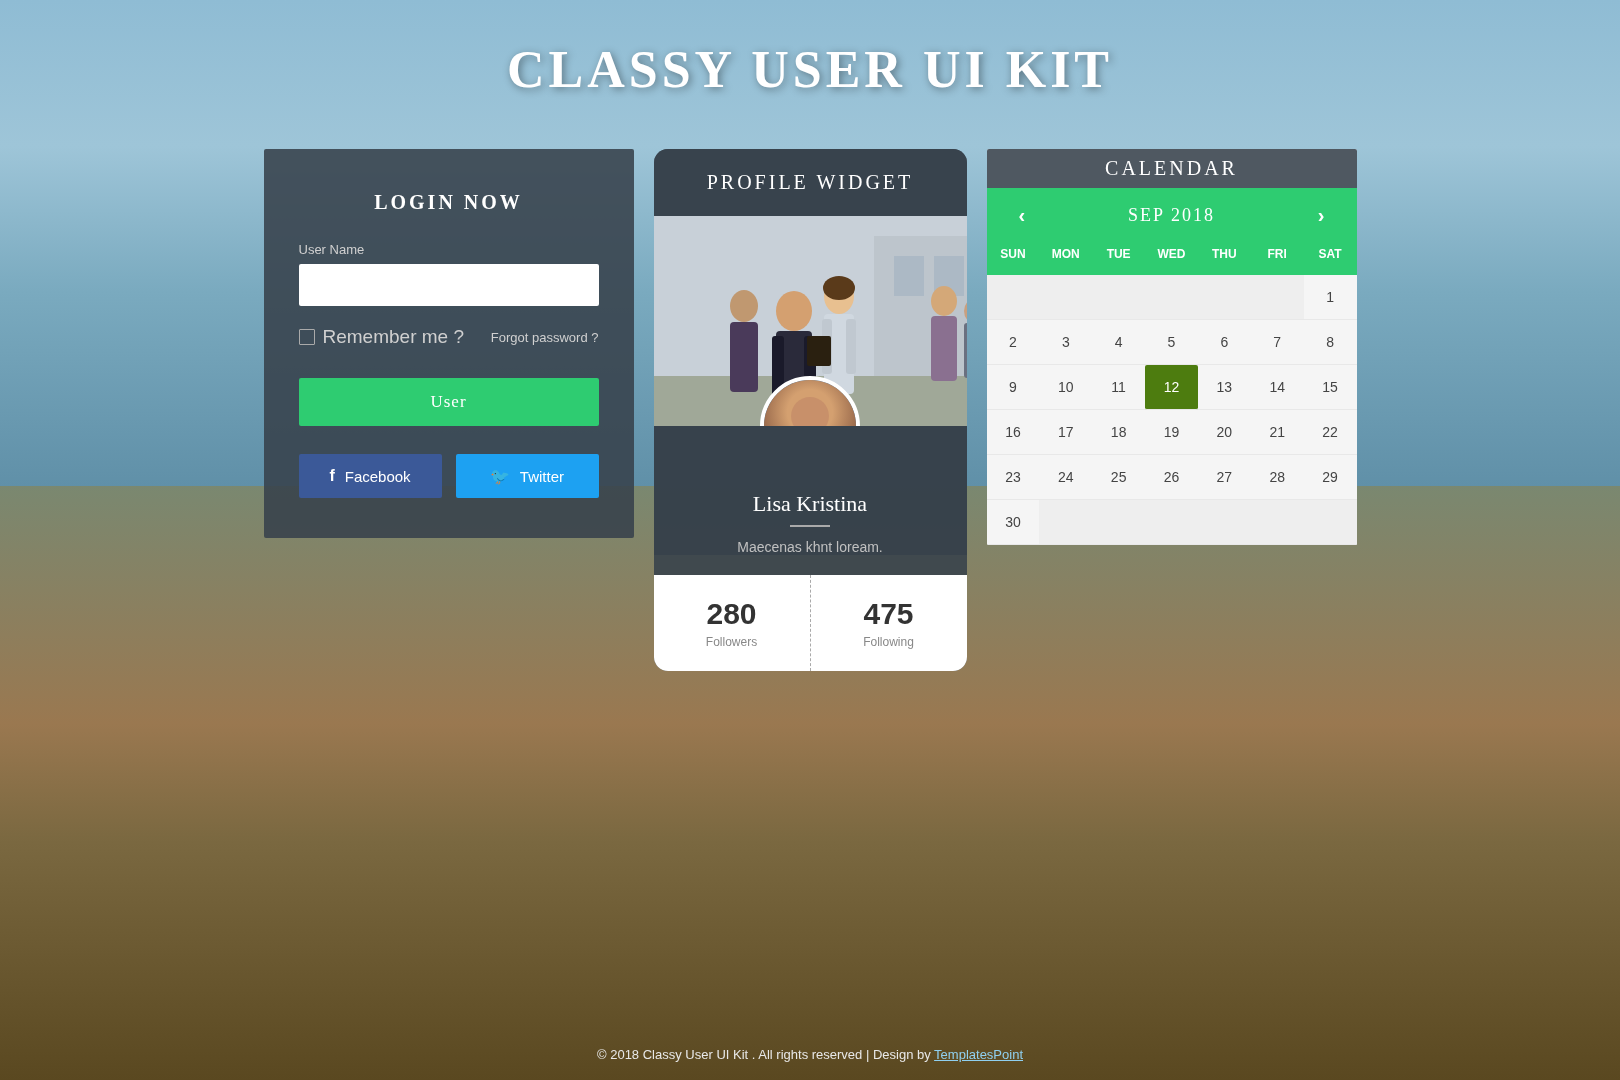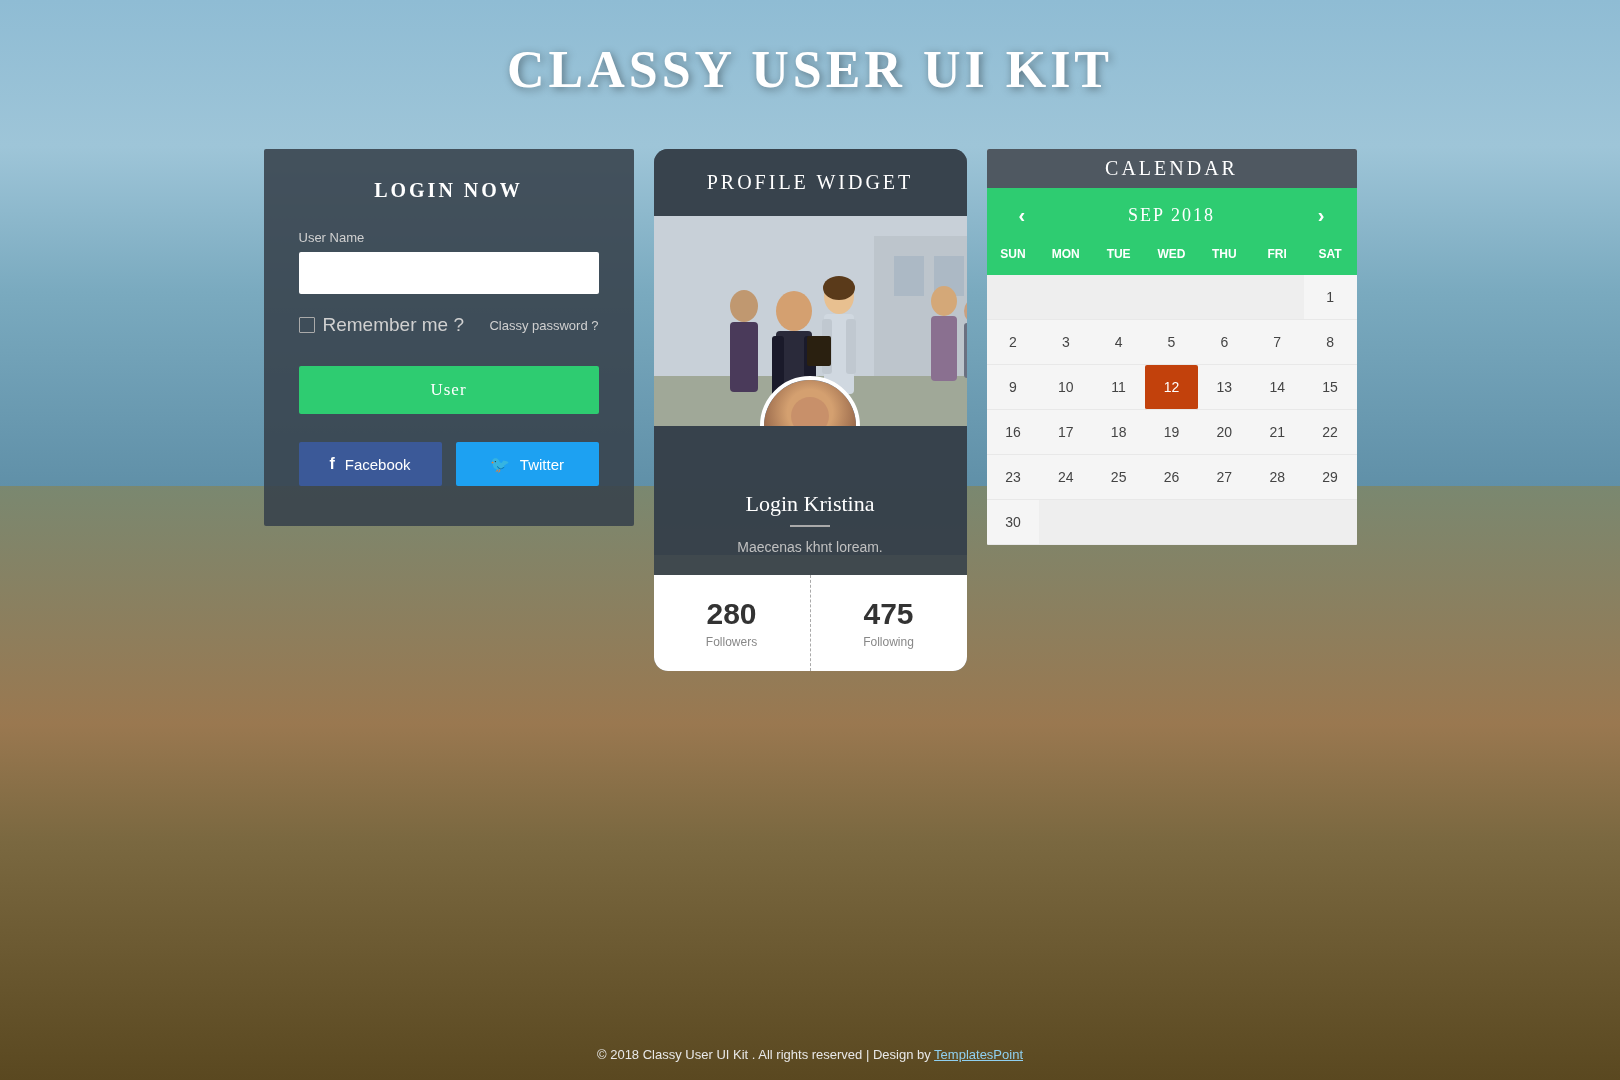--- a/index.html
+++ b/index.html
@@ -58,21 +58,21 @@
       align-items: flex-start;
       justify-content: center;
       width: 100%;
       max-width: 1300px;
     }
 
     
     .login-widget {
       background: rgba(55, 65, 75, 0.88);
       width: 370px;
-      padding: 30px 35px 40px;
+      padding: 42px 35px 40px;
       border-radius: 2px;
     }
 
     .login-title {
       font-family: 'Georgia', serif;
       font-size: 20px;
       letter-spacing: 3px;
       color: #ffffff;
       text-align: center;
       margin-bottom: 28px;
@@ -399,21 +399,21 @@
       color: #444444;
       cursor: pointer;
       border-bottom: 1px solid #e8e8e8;
     }
 
     .cal-day.empty {
       background: #eeeeee;
     }
 
     .cal-day.today {
-      background: #c2410c;
+      background: #4d7c0f;
       color: #ffffff;
       border-radius: 2px;
     }
 
     
     .footer {
       position: absolute;
       bottom: 18px;
       left: 0;
       right: 0;
@@ -447,21 +447,21 @@
         <label class="form-label">User Name</label>
         <input class="form-input" type="text" style="">
       </div>
 
 
       <div class="remember-row">
         <div class="remember-left">
           <input type="checkbox" class="remember-checkbox" style="">
           <span class="remember-label">Remember me ?</span>
         </div>
-        <a class="forgot-link">Classy password ?</a>
+        <a class="forgot-link">Forgot password ?</a>
       </div>
 
       <button class="login-btn">User</button>
 
       <div class="social-buttons">
         <button class="social-btn facebook-btn">
           <span class="social-icon">f</span>
           <span>Facebook</span>
         </button>
         <button class="social-btn twitter-btn">
@@ -510,21 +510,21 @@
           <ellipse cx="320" cy="95" rx="10" ry="12" fill="#c8a080"></ellipse>
           <rect x="310" y="107" width="20" height="55" fill="#6a7080" rx="3"></rect>
         </svg>
 
         <div class="avatar-circle">
           <div class="avatar-person"></div>
         </div>
       </div>
 
       <div class="profile-info">
-        <div class="profile-name">Login Kristina</div>
+        <div class="profile-name">Lisa Kristina</div>
         <div class="profile-divider"></div>
         <div class="profile-bio">Maecenas khnt loream.</div>
       </div>
 
       <div class="profile-stats">
         <div class="stat-item">
           <span class="stat-number">280</span>
           <span class="stat-label">Followers</span>
         </div>
         <div class="stat-item">

